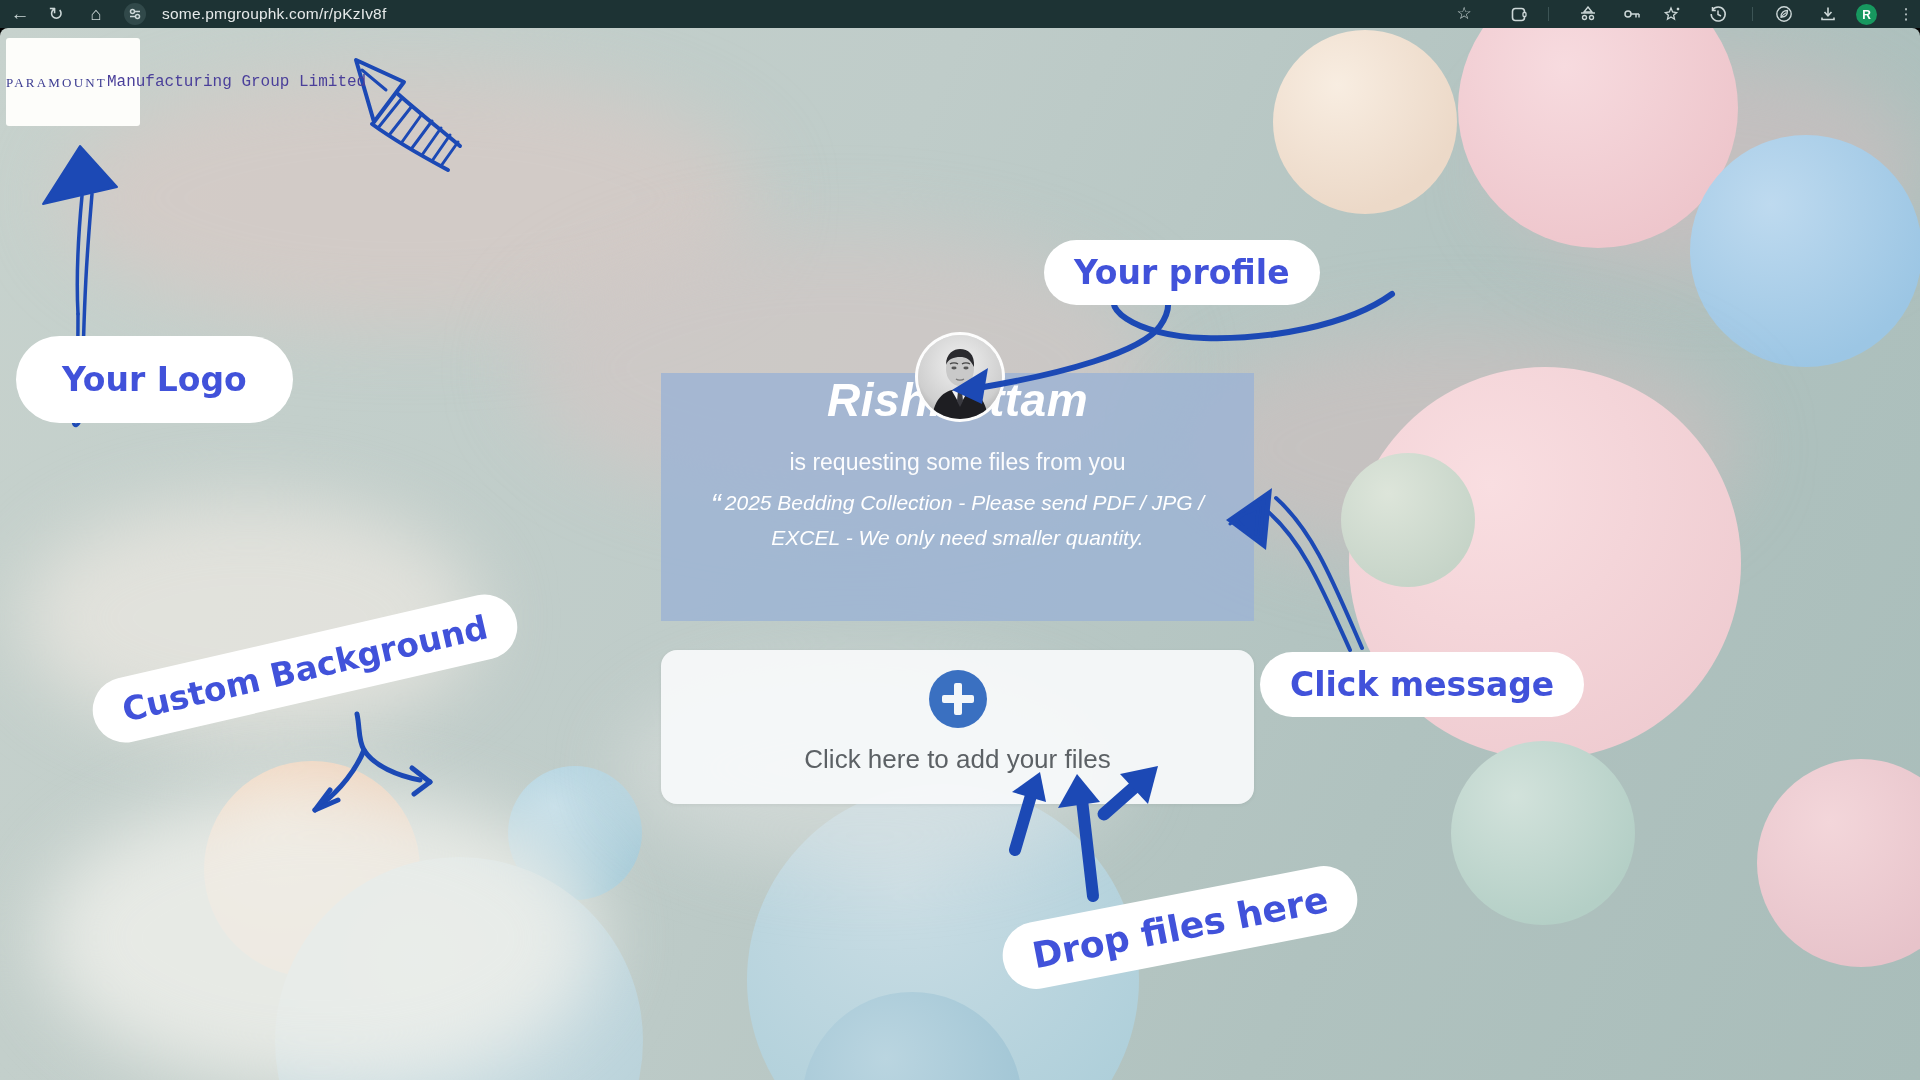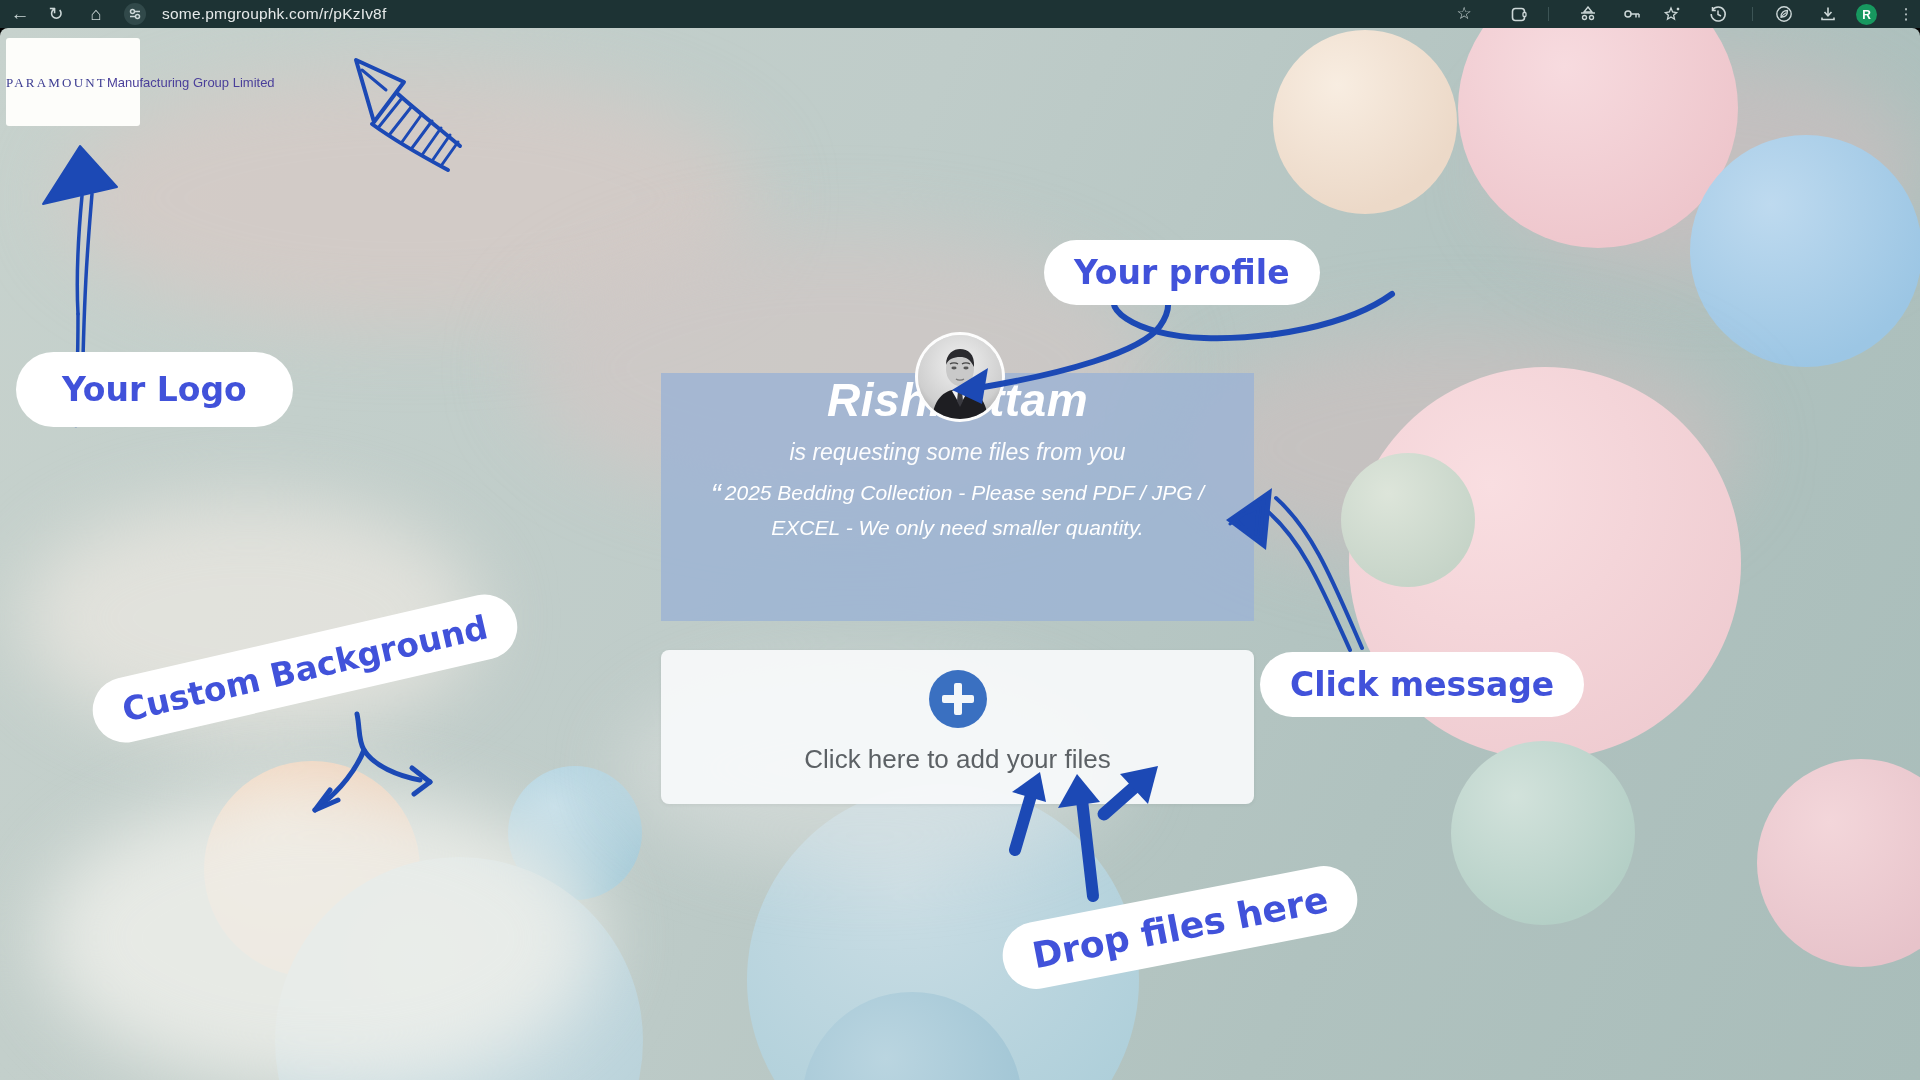--- a/index.html
+++ b/index.html
@@ -49,46 +49,46 @@
   .c4{left:20px;top:470px;width:460px;height:240px;background:rgba(233,230,224,.8);}
   .c5{left:40px;top:760px;width:560px;height:300px;background:rgba(237,239,234,.85);}
   .c6{left:1500px;top:30px;width:420px;height:220px;background:rgba(209,190,191,.6);}
   .c7{left:620px;top:640px;width:500px;height:200px;background:rgba(228,230,227,.5);}
 
   
   #logo-card{position:absolute;left:6px;top:10px;width:134px;height:88px;background:#fdfdfa;border-radius:3px;z-index:9;
              display:flex;align-items:center;}
   #logo-card svg{margin-top:5px;}
   #logo-company{font-family:"Liberation Serif",serif;font-size:13px;letter-spacing:2.2px;color:#3c3c92;margin-top:1px;}
-  #logo-tagline{font-family:Liberation Sans, sans-serif;font-size:13px;color:#4a3f9a;margin-top:0;white-space:nowrap;}
+  #logo-tagline{font-family:Liberation Mono, monospace;font-size:16px;color:#4a3f9a;margin-top:0;white-space:nowrap;}
 
   
   .pill{position:absolute;background:#fff;border-radius:46px;color:#4152da;font-family:"DejaVu Sans",sans-serif;
         font-weight:bold;font-size:33px;padding:13px 30px;white-space:nowrap;z-index:9;}
   #pill-custom-domain{left:463px;top:70px;}
-  #pill-your-logo{left:16px;top:308px;padding:18px 46px;margin-top:16px;}
+  #pill-your-logo{left:16px;top:308px;padding:24px 46px;}
   #pill-your-profile{left:1044px;top:212px;}
   #pill-custom-message{left:1260px;top:624px;}
   #pill-custom-background{left:88px;top:608px;transform:rotate(-13deg);}
   #pill-drop-files{left:1000px;top:866px;font-size:36px;transform:rotate(-11deg);}
 
   
   #avatar{position:absolute;left:915px;top:304px;width:84px;height:84px;border-radius:50%;border:3px solid rgba(255,255,255,.92);
           overflow:hidden;z-index:6;background:#dcdcdc;}
 
   
   #request-card{position:absolute;left:661px;top:345px;width:593px;height:248px;background:rgba(156,179,212,.82);z-index:5;
                 color:#fff;text-align:center;}
   #rc-name{font-size:46px;font-weight:bold;font-style:italic;letter-spacing:.5px;}
-  #rc-subtitle{margin-top:12px;font-size:23px;font-style:italic;color:rgba(255,255,255,.96);}
+  #rc-subtitle{margin-top:22px;font-size:23px;color:rgba(255,255,255,.96);}
   #rc-message{margin:10px auto 0;width:548px;font-size:21px;font-weight:normal;font-style:italic;line-height:34px;}
   #rc-quote{font-size:30px;vertical-align:-4px;margin-right:4px;}
 
   
-  #dropzone{position:absolute;left:661px;top:622px;width:593px;height:154px;border-radius:8px;
+  #dropzone{position:absolute;left:661px;top:622px;width:593px;height:154px;border-radius:16px;
             background:rgba(246,249,250,.94);z-index:5;text-align:center;box-shadow:0 1px 4px rgba(0,0,0,.06);}
   #dz-plus{margin-top:20px;}
   #dz-label{margin-top:12px;font-size:26px;color:#5c6165;}
 
   
   #arrows{position:absolute;left:0;top:0;width:1920px;height:1052px;z-index:8;pointer-events:none;}
   .ar{stroke:#1c49b5;fill:none;stroke-linecap:round;stroke-linejoin:round;}
 </style>
 </head>
 <body>

